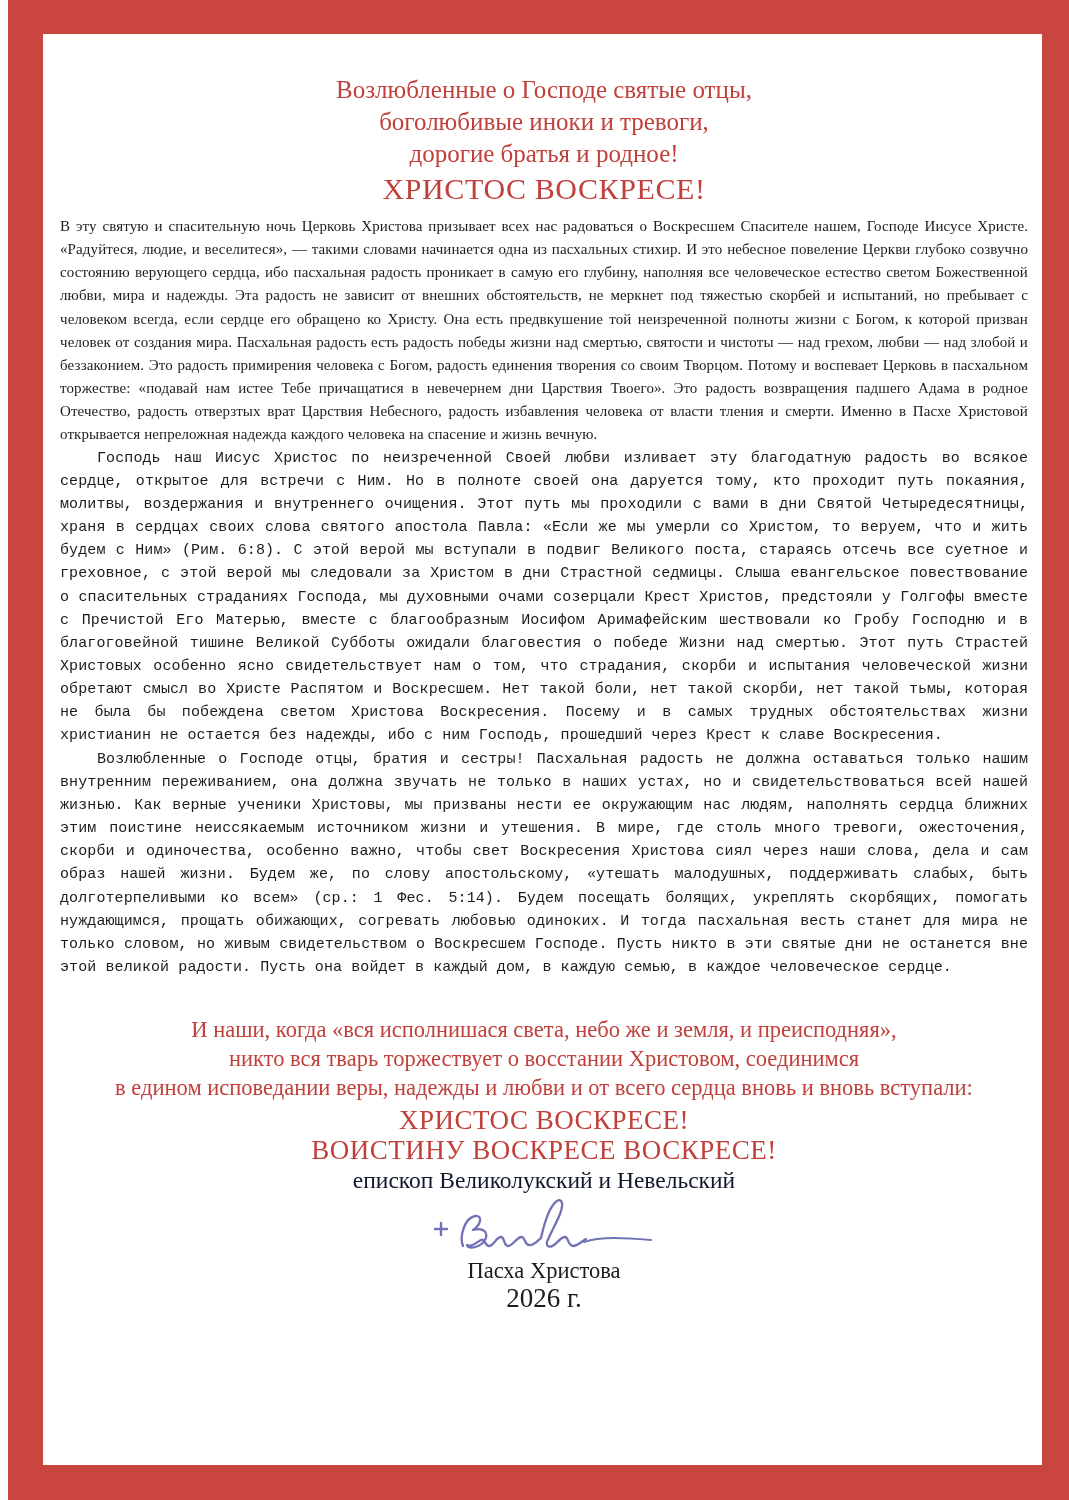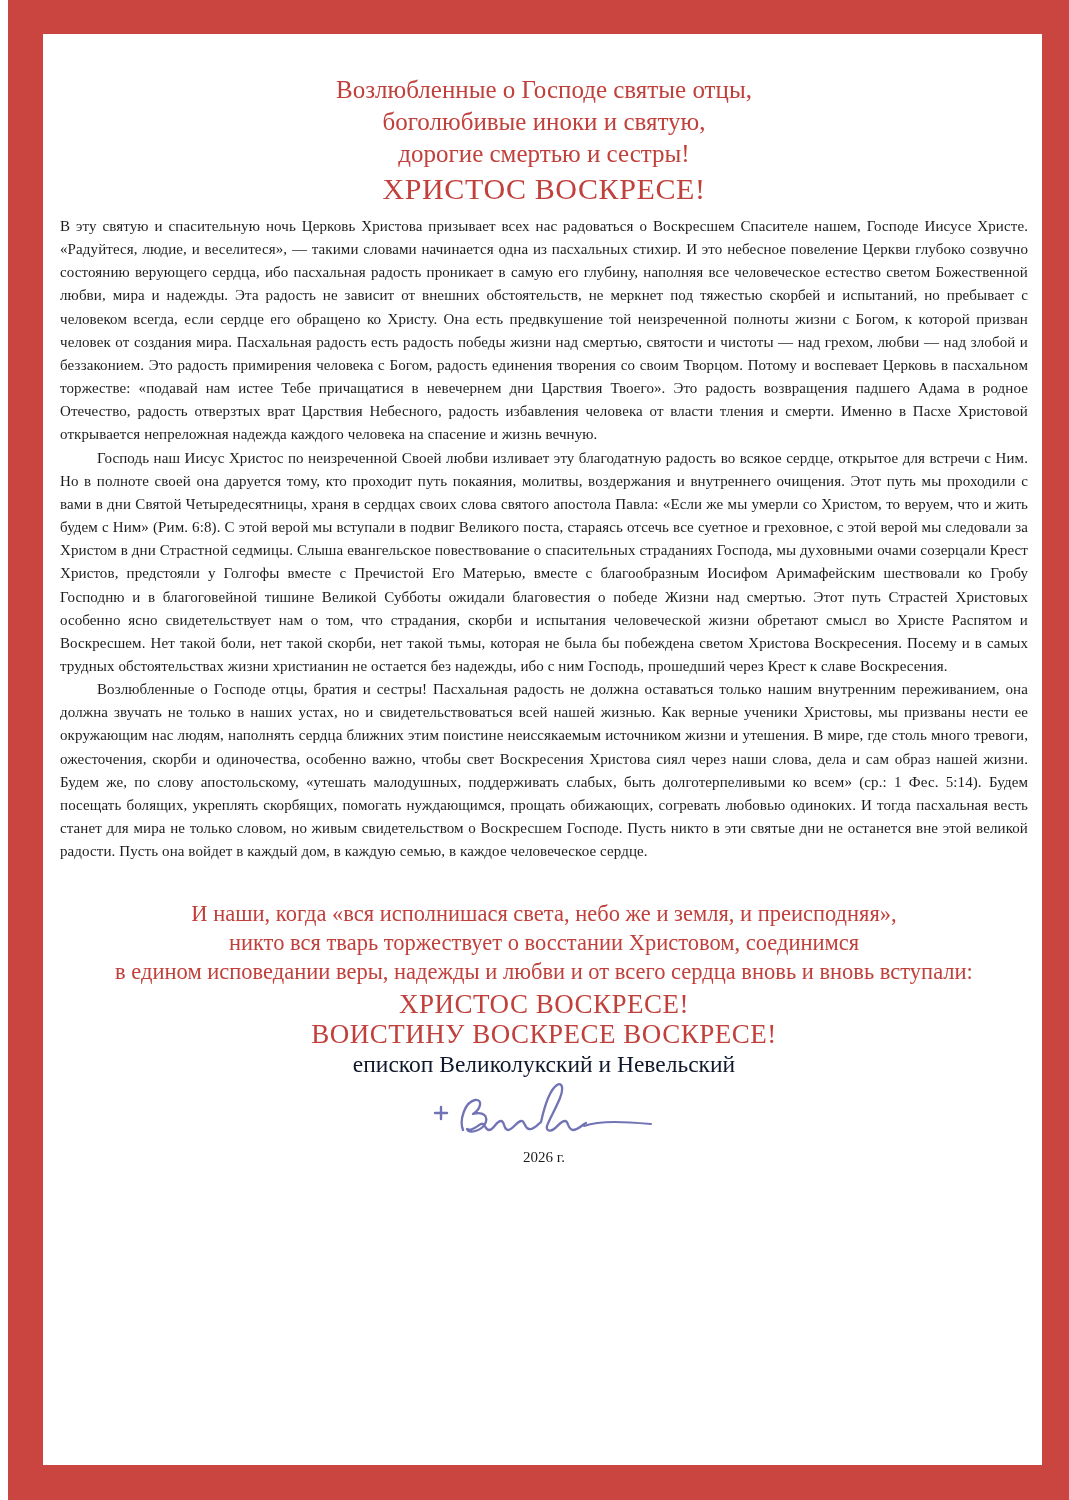--- a/index.html
+++ b/index.html
@@ -32,50 +32,50 @@
   }
   .body-text {
     margin-top: 9px;
     color: #1c1c1c;
     font-size: 15px;
     line-height: 23.15px;
     text-align: justify;
     letter-spacing: 0.1px;
   }
   .body-text p { margin: 0; }
-  .body-text p.indent { text-indent: 37px; }
+  .body-text p.indent { text-indent: 37px; font-family: Liberation Mono, monospace; }
   .closing { text-align: center; margin-top: 36px; color: #c1403b; }
   .closing-line { font-size: 22.5px; line-height: 29px; }
   .closing-proclamation {
     font-size: 27px;
     line-height: 30px;
     letter-spacing: 0.5px;
   }
   .closing-proclamation.first { margin-top: 3px; }
   .signatory-title {
     color: #0f172a;
     font-size: 23.5px;
     line-height: 28px;
     margin-top: 1px;
   }
   .signature-wrap { height: 62px; margin-top: 2px; }
   .signature-wrap svg { display: block; margin: 0 auto; }
   .event-title { color: #1c1c1c; font-size: 22.5px; line-height: 25px; }
-  .event-year { color: #1c1c1c; font-size: 15px; line-height: 24px; margin-top: 3px; }
+  .event-year { color: #1c1c1c; font-size: 27px; line-height: 24px; margin-top: 3px; }
 </style>
 </head>
 <body>
 
 <div class="canvas">
   <div class="page">
 
     <div class="intro">
       <div class="intro-line">Возлюбленные о Господе святые отцы,</div>
-      <div class="intro-line">боголюбивые иноки и святую,</div>
-      <div class="intro-line">дорогие смертью и сестры!</div>
+      <div class="intro-line">боголюбивые иноки и тревоги,</div>
+      <div class="intro-line">дорогие братья и родное!</div>
       <div class="intro-proclamation">ХРИСТОС ВОСКРЕСЕ!</div>
     </div>
 
     <div class="body-text">
       <p>В эту святую и спасительную ночь Церковь Христова призывает всех нас радоваться о Воскресшем Спасителе нашем, Господе Иисусе Христе. «Радуйтеся, людие, и веселитеся», — такими словами начинается одна из пасхальных стихир. И это небесное повеление Церкви глубоко созвучно состоянию верующего сердца, ибо пасхальная радость проникает в самую его глубину, наполняя все человеческое естество светом Божественной любви, мира и надежды. Эта радость не зависит от внешних обстоятельств, не меркнет под тяжестью скорбей и испытаний, но пребывает с человеком всегда, если сердце его обращено ко Христу. Она есть предвкушение той неизреченной полноты жизни с Богом, к которой призван человек от создания мира. Пасхальная радость есть радость победы жизни над смертью, святости и чистоты — над грехом, любви — над злобой и беззаконием. Это радость примирения человека с Богом, радость единения творения со своим Творцом. Потому и воспевает Церковь в пасхальном торжестве: «подавай нам истее Тебе причащатися в невечернем дни Царствия Твоего». Это радость возвращения падшего Адама в родное Отечество, радость отверзтых врат Царствия Небесного, радость избавления человека от власти тления и смерти. Именно в Пасхе Христовой открывается непреложная надежда каждого человека на спасение и жизнь вечную.</p>
       <p class="indent">Господь наш Иисус Христос по неизреченной Своей любви изливает эту благодатную радость во всякое сердце, открытое для встречи с Ним. Но в полноте своей она даруется тому, кто проходит путь покаяния, молитвы, воздержания и внутреннего очищения. Этот путь мы проходили с вами в дни Святой Четыредесятницы, храня в сердцах своих слова святого апостола Павла: «Если же мы умерли со Христом, то веруем, что и жить будем с Ним» (Рим. 6:8). С этой верой мы вступали в подвиг Великого поста, стараясь отсечь все суетное и греховное, с этой верой мы следовали за Христом в дни Страстной седмицы. Слыша евангельское повествование о спасительных страданиях Господа, мы духовными очами созерцали Крест Христов, предстояли у Голгофы вместе с Пречистой Его Матерью, вместе с благообразным Иосифом Аримафейским шествовали ко Гробу Господню и в благоговейной тишине Великой Субботы ожидали благовестия о победе Жизни над смертью. Этот путь Страстей Христовых особенно ясно свидетельствует нам о том, что страдания, скорби и испытания человеческой жизни обретают смысл во Христе Распятом и Воскресшем. Нет такой боли, нет такой скорби, нет такой тьмы, которая не была бы побеждена светом Христова Воскресения. Посему и в самых трудных обстоятельствах жизни христианин не остается без надежды, ибо с ним Господь, прошедший через Крест к славе Воскресения.</p>
       <p class="indent">Возлюбленные о Господе отцы, братия и сестры! Пасхальная радость не должна оставаться только нашим внутренним переживанием, она должна звучать не только в наших устах, но и свидетельствоваться всей нашей жизнью. Как верные ученики Христовы, мы призваны нести ее окружающим нас людям, наполнять сердца ближних этим поистине неиссякаемым источником жизни и утешения. В мире, где столь много тревоги, ожесточения, скорби и одиночества, особенно важно, чтобы свет Воскресения Христова сиял через наши слова, дела и сам образ нашей жизни. Будем же, по слову апостольскому, «утешать малодушных, поддерживать слабых, быть долготерпеливыми ко всем» (ср.: 1 Фес. 5:14). Будем посещать болящих, укреплять скорбящих, помогать нуждающимся, прощать обижающих, согревать любовью одиноких. И тогда пасхальная весть станет для мира не только словом, но живым свидетельством о Воскресшем Господе. Пусть никто в эти святые дни не останется вне этой великой радости. Пусть она войдет в каждый дом, в каждую семью, в каждое человеческое сердце.</p>
     </div>
 
     <div class="closing">
@@ -87,17 +87,18 @@
       <div class="signatory-title">епископ Великолукский и Невельский</div>
 
       <div class="signature-wrap" title="">
         <svg width="250" height="62" viewBox="0 0 250 62">
           <path d="M16 33 L28 33 M22 27 L22 39" fill="none" stroke="#7173b5" stroke-width="2.4" stroke-linecap="round"></path>
           <path d="M44 50 C40 40 46 22 56 20 C64 19 62 29 54 34 C64 31 70 36 66 44 C62 51 50 54 48 49 C52 52 58 46 62 44 C66 42 66 50 70 50 C75 50 77 41 82 41 C86 41 84 49 89 50 C94 50 97 42 102 41 C106 40 105 48 110 49 C115 50 119 44 122 42 C126 24 132 9 138 5 C143 2 145 8 141 18 C137 28 130 40 128 46 C127 51 131 52 135 49 C139 46 142 41 146 41 C150 41 148 49 154 50 C159 50 163 45 167 43" fill="none" stroke="#7173b5" stroke-width="2.3" stroke-linecap="round" stroke-linejoin="round"></path>
           <path d="M165 46 C182 40 208 42 232 44" fill="none" stroke="#7173b5" stroke-width="2" stroke-linecap="round"></path>
         </svg>
       </div>
 
+      <div class="event-title">Пасха Христова</div>
       <div class="event-year">2026 г.</div>
     </div>
 
   </div>
 </div>
 
 </body></html>

